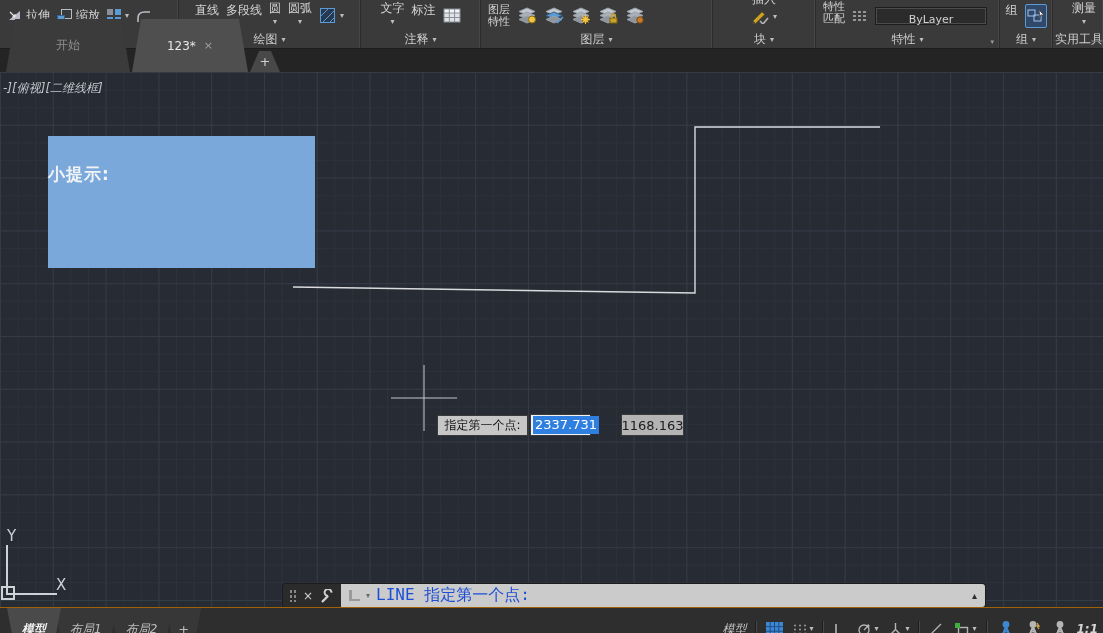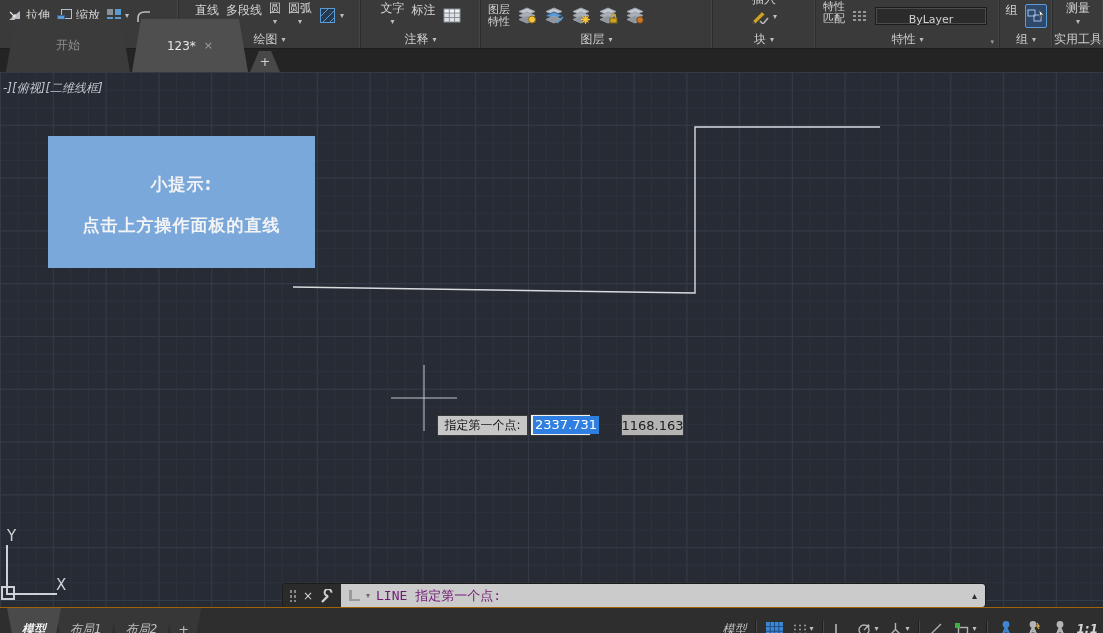--- a/index.html
+++ b/index.html
@@ -36,21 +36,21 @@
   .ftab .close{font-size:11px;color:#9f9f9f;}
   .ftab.plus{width:14px;background:#484848;color:#cfcfcf;margin-left:2px;padding:0 8px;font-size:13px;}
   
   .canvas{position:absolute;left:0;top:72px;width:1103px;height:535px;background:var(--canvas_bg,#262b34);
     background-image:
       linear-gradient(#343a46 1px,transparent 1px),linear-gradient(90deg,#343a46 1px,transparent 1px),
       linear-gradient(#2c313b 1px,transparent 1px),linear-gradient(90deg,#2c313b 1px,transparent 1px);
     background-size:52.8px 52.8px,52.8px 52.8px,17.6px 17.6px,17.6px 17.6px;}
   .viewlabel{position:absolute;left:3px;top:8px;font-size:12px;color:#c2c6cc;font-style:italic;}
   .tipbox{position:absolute;left:48px;top:64px;width:267px;height:132px;background:var(--tip_bg,#7aa8da);
-          display:flex;flex-direction:column;align-items:center;padding-top:37px;box-sizing:border-box;gap:18px;}
+          display:flex;flex-direction:column;align-items:flex-start;padding-top:27px;box-sizing:border-box;gap:27px;}
   .tipbox .t1,.tipbox .t2{color:#f2f3f5;font-weight:bold;font-size:17px;letter-spacing:1px;}
   .gfx{position:absolute;left:0;top:0;width:1103px;height:535px;}
   .dynprompt{position:absolute;left:437px;top:343px;width:89px;height:19px;background:#c7c7c7;border:1px solid #3a3a3a;
              color:#141414;font-size:12px;display:flex;align-items:center;justify-content:center;}
   .dynx{position:absolute;left:530px;top:342px;width:57px;height:20px;background:#f2f2f2;border:1px solid #3a3a3a;
         display:flex;align-items:center;padding-left:2px;box-sizing:content-box;}
   .dynx .sel{background:var(--selection,#2e7fe0);color:#fff;font-size:13px;padding:0 2px;line-height:18px;}
   .dyny{position:absolute;left:621px;top:342px;width:61px;height:20px;background:#b4b4b4;border:1px solid #3a3a3a;
         color:#1c1c1c;font-size:13px;display:flex;align-items:center;justify-content:center;}
   .ucs-y-line{position:absolute;left:6px;top:473px;width:2px;height:49px;background:#ced2d8;}
@@ -59,21 +59,21 @@
   .ucs-ylab{position:absolute;left:7px;top:455px;color:#ced2d8;font-size:15px;}
   .ucs-xlab{position:absolute;left:56px;top:504px;color:#ced2d8;font-size:15px;}
   
   .cmd{position:absolute;left:283px;top:584px;width:702px;height:23px;display:flex;border-radius:3px;overflow:hidden;
        box-shadow:0 0 0 1px #1c1c1c;}
   .cmd .left{width:58px;background:#2b2b2b;display:flex;align-items:center;gap:7px;padding:0 6px;box-sizing:border-box;}
   .cmd .grip{width:7px;height:13px;background-image:radial-gradient(#878787 1px,transparent 1.2px);background-size:4px 5px;}
   .cmd .x{color:#d3d3d3;font-size:12px;}
   .cmd .main{flex:1;background:#cbcbcb;display:flex;align-items:center;gap:6px;padding:0 8px;}
   .cmd .cico{width:8px;height:9px;border-left:3px solid #9a9a9a;border-bottom:2px solid #9a9a9a;}
-  .cmd .ctext{color:#701a75;font-size:13px;font-family:"DejaVu Sans Mono",monospace;}
+  .cmd .ctext{color:#1d4ed8;font-size:16px;font-family:"DejaVu Sans Mono",monospace;}
   .cmd .expand{margin-left:auto;color:#2e2e2e;font-size:10px;}
   .cmd .dd{color:#6b6b6b;}
   
   .status{position:absolute;left:0;top:607px;width:1103px;height:43px;background:#2e2e2e;border-top:1px solid #a16207;
           display:flex;align-items:center;box-sizing:border-box;font-style:italic;}
   .ltabs{display:flex;align-items:stretch;height:100%;margin-left:7px;}
   .ltab{display:flex;align-items:center;padding:0 15px;font-size:12px;color:#bdbdbd;background:#373737;
         clip-path:polygon(0 0,100% 0,calc(100% - 8px) 100%,8px 100%);margin-right:-6px;}
   .ltab.active{background:#4a4a4a;color:#f2f2f2;font-weight:bold;z-index:2;}
   .ltab.plus{padding:0 12px;font-size:13px;}
@@ -321,21 +321,21 @@
               </svg>
           </span>
         </div>
       </div>
       <div class="plabel">
         <span>组</span>
         <span class="dd">▾</span>
       </div>
     </div>
 
-    <div class="panel" style="width:50px;border-right:none;">
+    <div class="panel" style="width:50px;border-right:none;align-items:flex-end;">
       <div class="prow center">
         <div class="tool col cut2">
           <span class="tlab">测量</span>
           <span class="dd">▾</span>
         </div>
       </div>
       <div class="plabel">
         <span>实用工具</span>
       </div>
     </div>
@@ -352,21 +352,20 @@
     <div class="ftab plus">
       <span>+</span>
     </div>
   </div>
 
   <div class="canvas">
     <div class="viewlabel">-][俯视][二维线框]</div>
 
     <div class="tipbox">
       <div class="t1">小提示:</div>
-      <div class="t2">点击上方操作面板的直线</div>
     </div>
 
     <svg class="gfx" viewBox="0 0 1103 535">
         <polyline points="293,215 695,221 695,55 880,55" fill="none" stroke="#d9dbdf" stroke-width="1.4"></polyline>
         <line x1="391" y1="326" x2="457" y2="326" stroke="#c3c7cd" stroke-width="1"></line>
         <line x1="424" y1="293" x2="424" y2="359" stroke="#c3c7cd" stroke-width="1"></line>
       </svg>
 
     <div class="dynprompt">指定第一个点:</div>
     <div class="dynx">

